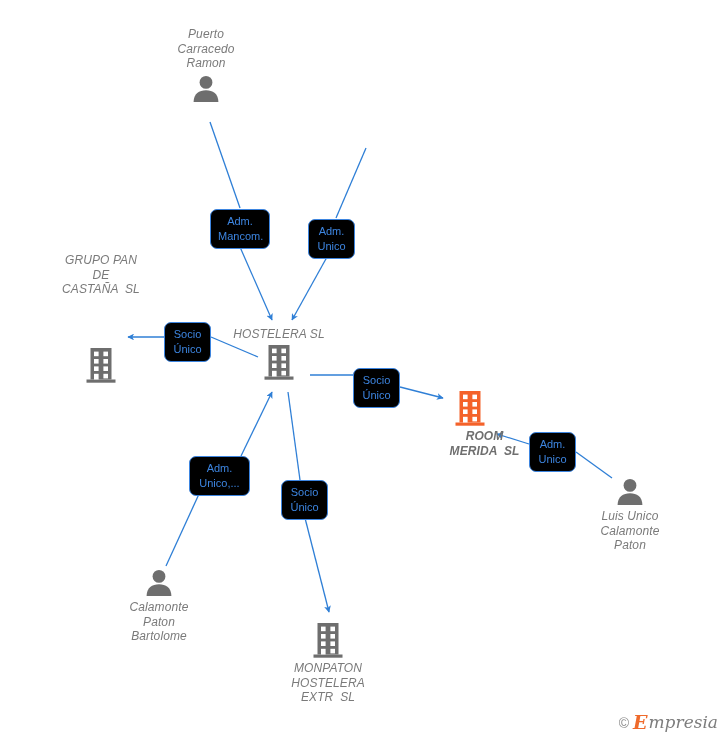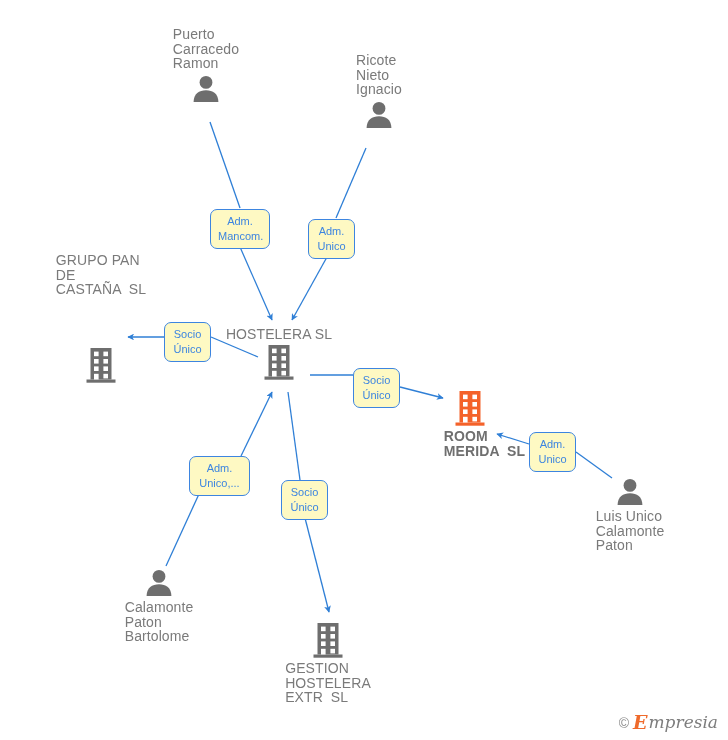--- a/index.html
+++ b/index.html
@@ -9,33 +9,35 @@
     font-family:"Liberation Sans", sans-serif;
     overflow:hidden;
     position:relative;
   }
   #graph{position:absolute;left:0;top:0;width:728px;height:740px;}
   .edge-layer{position:absolute;left:0;top:0;width:728px;height:740px;pointer-events:none;}
 
   .node{position:absolute;display:flex;flex-direction:column;align-items:center;}
   .node-label{
     color:#7a7a7a;
-    font-size:14px;
+    font-size:12px;
     line-height:14.6px;
+    text-align:center;
     white-space:pre;
     letter-spacing:0.1px;
+    font-style:italic;
   }
   .node-label.focus{color:#6f6f6f;font-weight:bold;}
   .node-icon{display:block;}
 
   .edge-label{
     position:absolute;
     border:1.3px solid #3d85e0;
     border-radius:7px;
-    background:#fef9c3;
+    background:#000000;
     color:#3d85e0;
     font-size:11px;
     line-height:14.5px;
     text-align:center;
     padding:4px 7px 5px 7px;
     white-space:pre;
     box-sizing:border-box;
   }
 
   .watermark{
@@ -90,29 +92,20 @@
   <div class="node" style="left:146px;top:27px;width:120px;">
     <div class="node-label">Puerto
 Carracedo
 Ramon</div>
     <svg class="node-icon" width="28" height="27" viewBox="0 0 28 27" style="margin-top:4px;">
       <circle cx="14" cy="7.4" r="6.4" fill="#6e6e6e"></circle>
       <path d="M1.6 27 C1.6 18.6 7.2 15.2 14 15.2 C20.8 15.2 26.4 18.6 26.4 27 Z" fill="#6e6e6e"></path>
     </svg>
   </div>
 
-  <div class="node" style="left:329px;top:53px;width:100px;">
-    <div class="node-label">Ricote
-Nieto
-Ignacio</div>
-    <svg class="node-icon" width="28" height="27" viewBox="0 0 28 27" style="margin-top:4px;">
-      <circle cx="14" cy="7.4" r="6.4" fill="#6e6e6e"></circle>
-      <path d="M1.6 27 C1.6 18.6 7.2 15.2 14 15.2 C20.8 15.2 26.4 18.6 26.4 27 Z" fill="#6e6e6e"></path>
-    </svg>
-  </div>
 
   <div class="node" style="left:41px;top:253px;width:120px;gap:48px;">
     <div class="node-label">GRUPO PAN
 DE
 CASTAÑA  SL</div>
     <svg class="node-icon" width="30" height="35" viewBox="0 0 30 35" style="margin-top:3px;">
       <rect x="4.5" y="0" width="21" height="31.5" fill="#6e6e6e"></rect>
       <rect x="0.5" y="31.5" width="29" height="3.2" fill="#6e6e6e"></rect>
       <rect x="8" y="3.6" width="4.6" height="4.6" fill="#ffffff"></rect>
       <rect x="17.4" y="3.6" width="4.6" height="4.6" fill="#ffffff"></rect>
@@ -184,21 +177,21 @@
       <rect x="0.5" y="31.5" width="29" height="3.2" fill="#6e6e6e"></rect>
       <rect x="8" y="3.6" width="4.6" height="4.6" fill="#ffffff"></rect>
       <rect x="17.4" y="3.6" width="4.6" height="4.6" fill="#ffffff"></rect>
       <rect x="8" y="11" width="4.6" height="4.6" fill="#ffffff"></rect>
       <rect x="17.4" y="11" width="4.6" height="4.6" fill="#ffffff"></rect>
       <rect x="8" y="18.4" width="4.6" height="4.6" fill="#ffffff"></rect>
       <rect x="17.4" y="18.4" width="4.6" height="4.6" fill="#ffffff"></rect>
       <rect x="17.4" y="25.8" width="4.6" height="4.6" fill="#ffffff"></rect>
       <rect x="8" y="25.8" width="4.6" height="5.7" fill="#ffffff"></rect>
     </svg>
-    <div class="node-label" style="margin-top:3px;">GESTION
+    <div class="node-label" style="margin-top:3px;">MONPATON
 HOSTELERA
 EXTR  SL</div>
   </div>
 
   <div class="edge-label" style="left:210px;top:209px;width:60px;">Adm.
 Mancom.</div>
   <div class="edge-label" style="left:308px;top:219px;width:47px;">Adm.
 Unico</div>
   <div class="edge-label" style="left:164px;top:322px;width:47px;">Socio
 Único</div>

